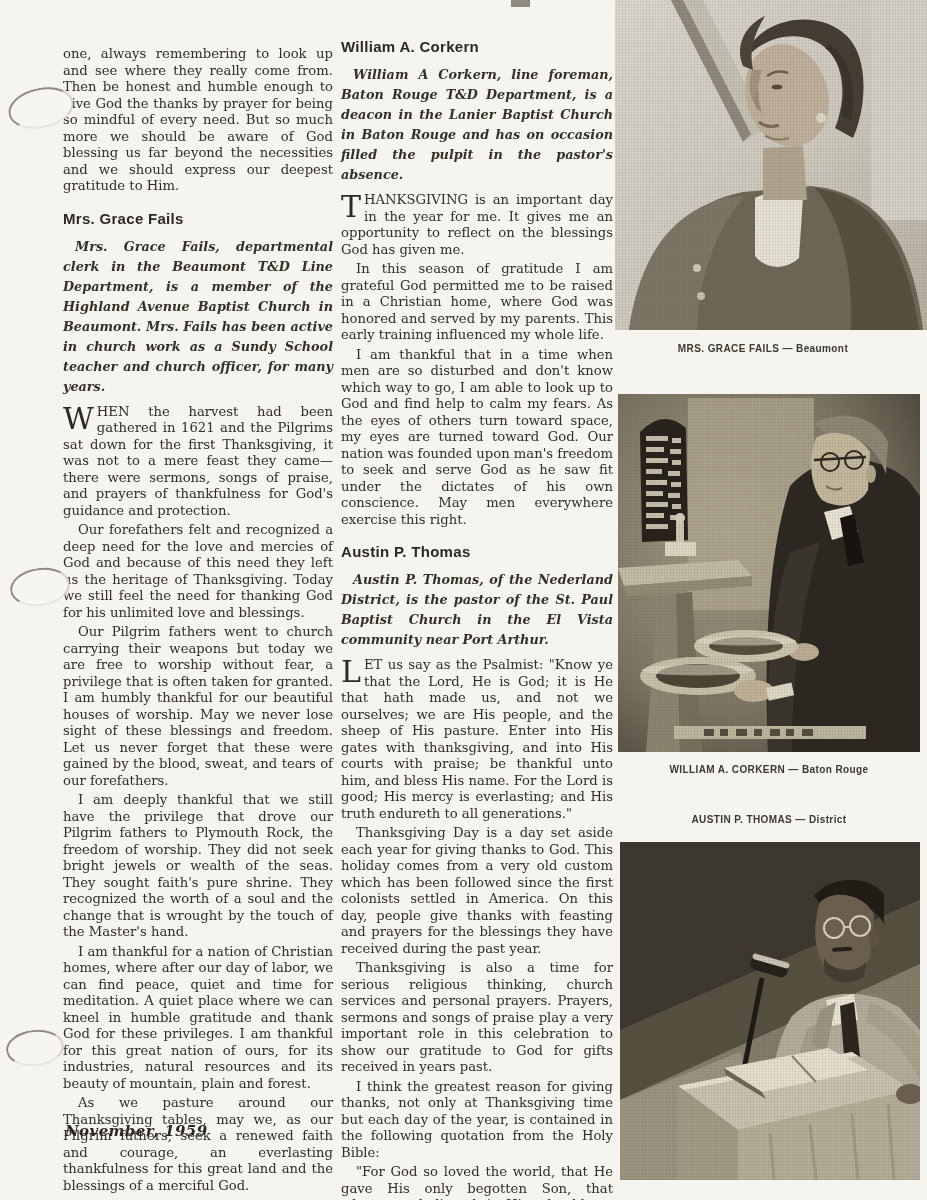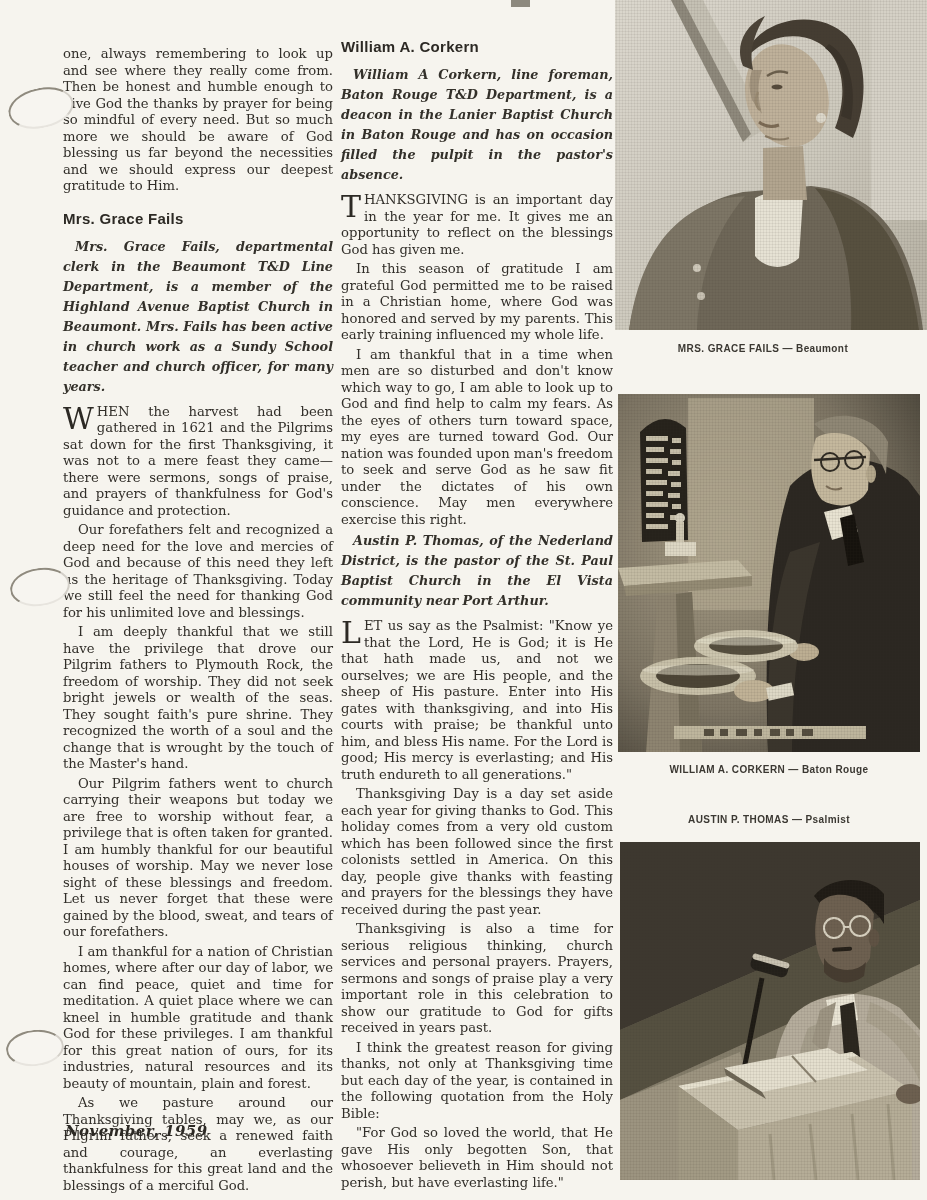--- a/index.html
+++ b/index.html
@@ -83,34 +83,35 @@
 
   <div class="col col1">
     <p class="body-para no-indent">one, always remembering to look up and see where they really come from. Then be honest and humble enough to give God the thanks by prayer for being so mindful of every need. But so much more we should be aware of God blessing us far beyond the necessities and we should express our deepest gratitude to Him.</p>
 
     <h3 class="section-heading">Mrs. Grace Fails</h3>
     <p class="bio">Mrs. Grace Fails, departmental clerk in the Beaumont T&amp;D Line Department, is a member of the Highland Avenue Baptist Church in Beaumont. Mrs. Fails has been active in church work as a Sundy School teacher and church officer, for many years.</p>
 
     <p class="body-para dropcap-para"><span class="dropcap">W</span><span>HEN the harvest had been gathered in 1621 and the Pilgrims sat down for the first Thanksgiving, it was not to a mere feast they came—there were sermons, songs of praise, and prayers of thankfulness for God's guidance and protection.</span></p>
 
     <p class="body-para">Our forefathers felt and recognized a deep need for the love and mercies of God and because of this need they left us the heritage of Thanksgiving. Today we still feel the need for thanking God for his unlimited love and blessings.</p>
+    <p class="body-para">Our Pilgrim fathers went to church carrying their weapons but today we are free to worship without fear, a privilege that is often taken for granted. I am humbly thankful for our beautiful houses of worship. May we never lose sight of these blessings and freedom. Let us never forget that these were gained by the blood, sweat, and tears of our forefathers.</p>
     <p class="body-para">I am deeply thankful that we still have the privilege that drove our Pilgrim fathers to Plymouth Rock, the freedom of worship. They did not seek bright jewels or wealth of the seas. They sought faith's pure shrine. They recognized the worth of a soul and the change that is wrought by the touch of the Master's hand.</p>
-    <p class="body-para">Our Pilgrim fathers went to church carrying their weapons but today we are free to worship without fear, a privilege that is often taken for granted. I am humbly thankful for our beautiful houses of worship. May we never lose sight of these blessings and freedom. Let us never forget that these were gained by the blood, sweat, and tears of our forefathers.</p>
     <p class="body-para">I am thankful for a nation of Christian homes, where after our day of labor, we can find peace, quiet and time for meditation. A quiet place where we can kneel in humble gratitude and thank God for these privileges. I am thankful for this great nation of ours, for its industries, natural resources and its beauty of mountain, plain and forest.</p>
     <p class="body-para">As we pasture around our Thanksgiving tables, may we, as our Pilgrim fathers, seek a renewed faith and courage, an everlasting thankfulness for this great land and the blessings of a merciful God.</p>
   </div>
 
   <div class="col col2">
     <h3 class="section-heading" style="margin-top:0;">William A. Corkern</h3>
     <p class="bio">William A Corkern, line foreman, Baton Rouge T&amp;D Department, is a deacon in the Lanier Baptist Church in Baton Rouge and has on occasion filled the pulpit in the pastor's absence.</p>
 
     <p class="body-para dropcap-para"><span class="dropcap">T</span><span>HANKSGIVING is an important day in the year for me. It gives me an opportunity to reflect on the blessings God has given me.</span></p>
     <p class="body-para">In this season of gratitude I am grateful God permitted me to be raised in a Christian home, where God was honored and served by my parents. This early training influenced my whole life.</p>
     <p class="body-para">I am thankful that in a time when men are so disturbed and don't know which way to go, I am able to look up to God and find help to calm my fears. As the eyes of others turn toward space, my eyes are turned toward God. Our nation was founded upon man's freedom to seek and serve God as he saw fit under the dictates of his own conscience. May men everywhere exercise this right.</p>
 
+    <h3 class="section-heading">Austin P. Thomas</h3>
     <p class="bio">Austin P. Thomas, of the Nederland District, is the pastor of the St. Paul Baptist Church in the El Vista community near Port Arthur.</p>
 
     <p class="body-para dropcap-para"><span class="dropcap">L</span><span>ET us say as the Psalmist: "Know ye that the Lord, He is God; it is He that hath made us, and not we ourselves; we are His people, and the sheep of His pasture. Enter into His gates with thanksgiving, and into His courts with praise; be thankful unto him, and bless His name. For the Lord is good; His mercy is everlasting; and His truth endureth to all generations."</span></p>
     <p class="body-para">Thanksgiving Day is a day set aside each year for giving thanks to God. This holiday comes from a very old custom which has been followed since the first colonists settled in America. On this day, people give thanks with feasting and prayers for the blessings they have received during the past year.</p>
     <p class="body-para">Thanksgiving is also a time for serious religious thinking, church services and personal prayers. Prayers, sermons and songs of praise play a very important role in this celebration to show our gratitude to God for gifts received in years past.</p>
     <p class="body-para">I think the greatest reason for giving thanks, not only at Thanksgiving time but each day of the year, is contained in the following quotation from the Holy Bible:</p>
     <p class="body-para">"For God so loved the world, that He gave His only begotten Son, that whosoever believeth in Him should not perish, but have everlasting life."</p>
   </div>
 
   <div class="footer-date">November, 1959</div>
@@ -238,21 +239,21 @@
         <ellipse cx="80" cy="282" rx="58" ry="19" fill="#c7c0a8"></ellipse>
         <ellipse cx="80" cy="282" rx="42" ry="12" fill="#4c4536"></ellipse>
         <ellipse cx="80" cy="276" rx="56" ry="5.5" fill="#e2ddc9" opacity="0.55"></ellipse>
         <ellipse cx="136" cy="297" rx="20" ry="11" fill="#c0b296"></ellipse>
         <rect x="148" y="294" width="26" height="13" fill="#ddd8c6" transform="rotate(-12 148 294)"></rect>
       </g>
     </svg>
     <div class="halftone"></div>
   </div>
   <div class="caption caption2">WILLIAM A. CORKERN — Baton Rouge</div>
-  <div class="caption caption3">AUSTIN P. THOMAS — Psalmist</div>
+  <div class="caption caption3">AUSTIN P. THOMAS — District</div>
 
   <div class="photo photo3">
     <svg viewBox="0 0 300 338" width="300" height="338">
       <rect width="300" height="338" fill="#6b6455"></rect>
       <polygon points="0,0 300,0 300,58 0,188" fill="#3d382f"></polygon>
       <polygon points="0,188 300,58 300,122 0,258" fill="#514c3d" opacity="0.85"></polygon>
       <polygon points="0,258 300,122 300,338 0,338" fill="#847d6a"></polygon>
       <polygon points="0,258 120,210 160,338 0,338" fill="#9c9480"></polygon>
 
       <g>

